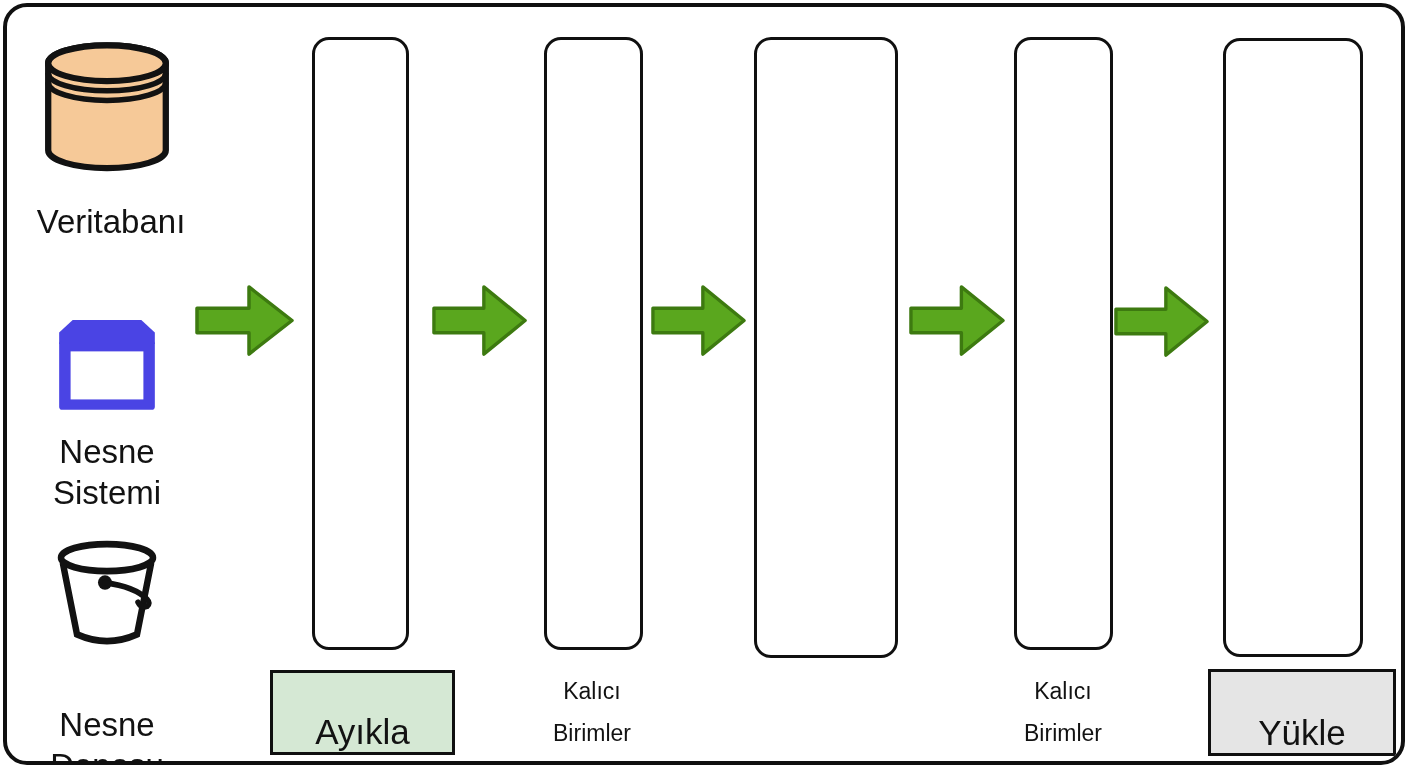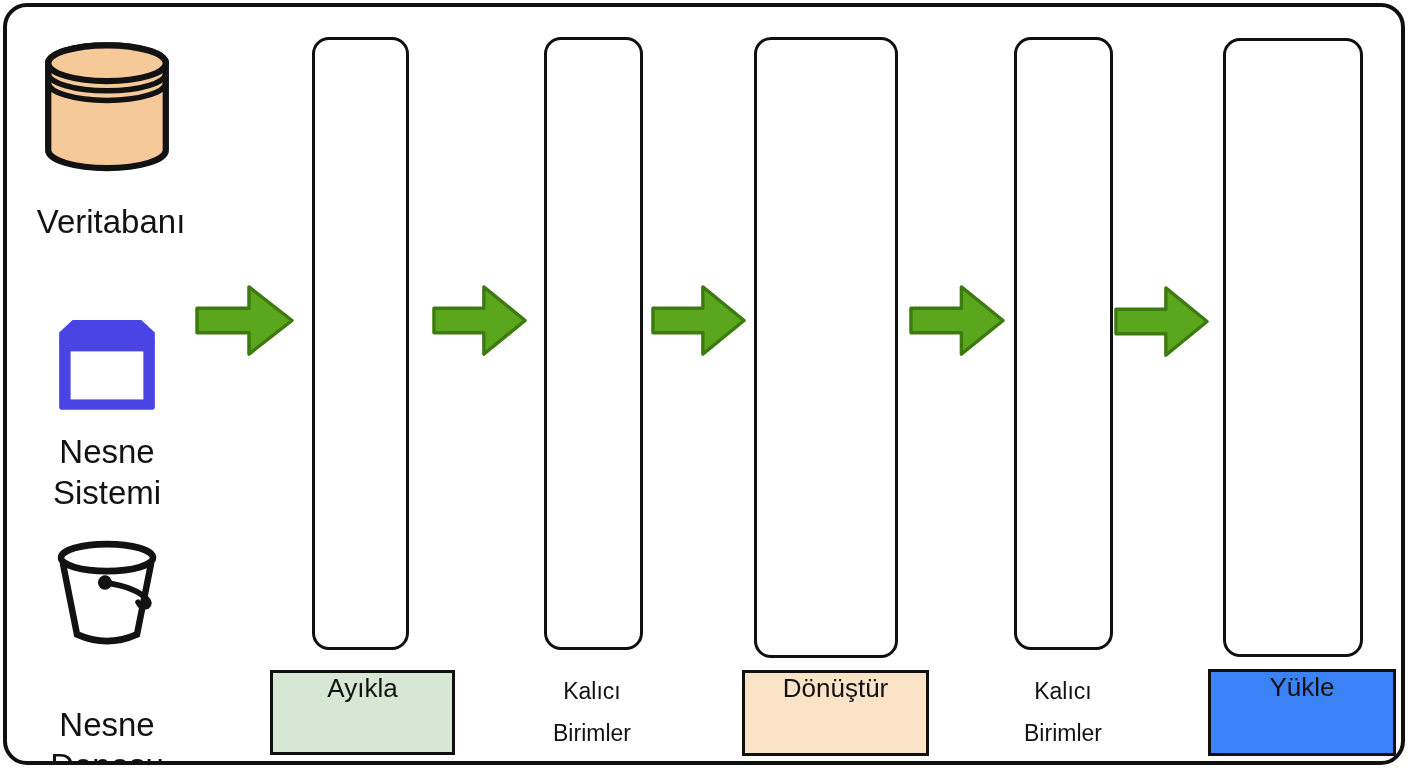--- a/index.html
+++ b/index.html
@@ -7,21 +7,21 @@
     font-family:"Liberation Sans", sans-serif; color:#121212; }
   #frame { position:absolute; left:3px; top:3px; width:1402px; height:762px;
     border:4px solid #101010; border-radius:24px; background:#ffffff; overflow:hidden; }
   .column { position:absolute; border:3.5px solid #101010; border-radius:17px; background:#ffffff; }
   .arrow { position:absolute; }
   .node { position:absolute; }
   .source-icon { position:absolute; }
   .src-label { position:absolute; transform:translateX(-50%); text-align:center;
     font-size:33px; line-height:41px; white-space:pre-line; }
   .label-box { position:absolute; border:3.5px solid #101010; display:flex;
-    align-items:flex-start; justify-content:center; font-size:26px; }
+    align-items:flex-end; justify-content:center; font-size:35px; }
   .stage-text { position:absolute; transform:translateX(-50%); text-align:center;
     font-size:23px; line-height:42px; white-space:pre-line; }
   svg { display:block; }
 </style>
 </head>
 <body>
 
 <div id="frame">
 
   <div class="source-icon" style="left:30px;top:30px;width:140px;height:138px">
@@ -290,22 +290,19 @@
     </svg>
   </div>
   <div class="src-label" style="left:100px;top:697px">Nesne
 Deposu</div>
 
   <div class="label-box" style="left: 263px; top: 663px; width: 185px; height: 85px; background: rgb(213, 232, 212);">
     <span>Ayıkla</span>
   </div>
   <div class="stage-text" style="left:585px;top:663px">Kalıcı
 Birimler</div>
-  <div class="label-box" style="left: 735px; top: 663px; width: 187px; height: 86px; background: rgb(251, 227, 200);">
-    <span>Dönüştür</span>
-  </div>
   <div class="stage-text" style="left:1056px;top:663px">Kalıcı
 Birimler</div>
-  <div class="label-box" style="left: 1201px; top: 662px; width: 188px; height: 87px; background: #3b82f6;">
+  <div class="label-box" style="left: 1201px; top: 662px; width: 188px; height: 87px; background: #e5e5e5;">
     <span>Yükle</span>
   </div>
 
 </div>
 
 </body></html>

